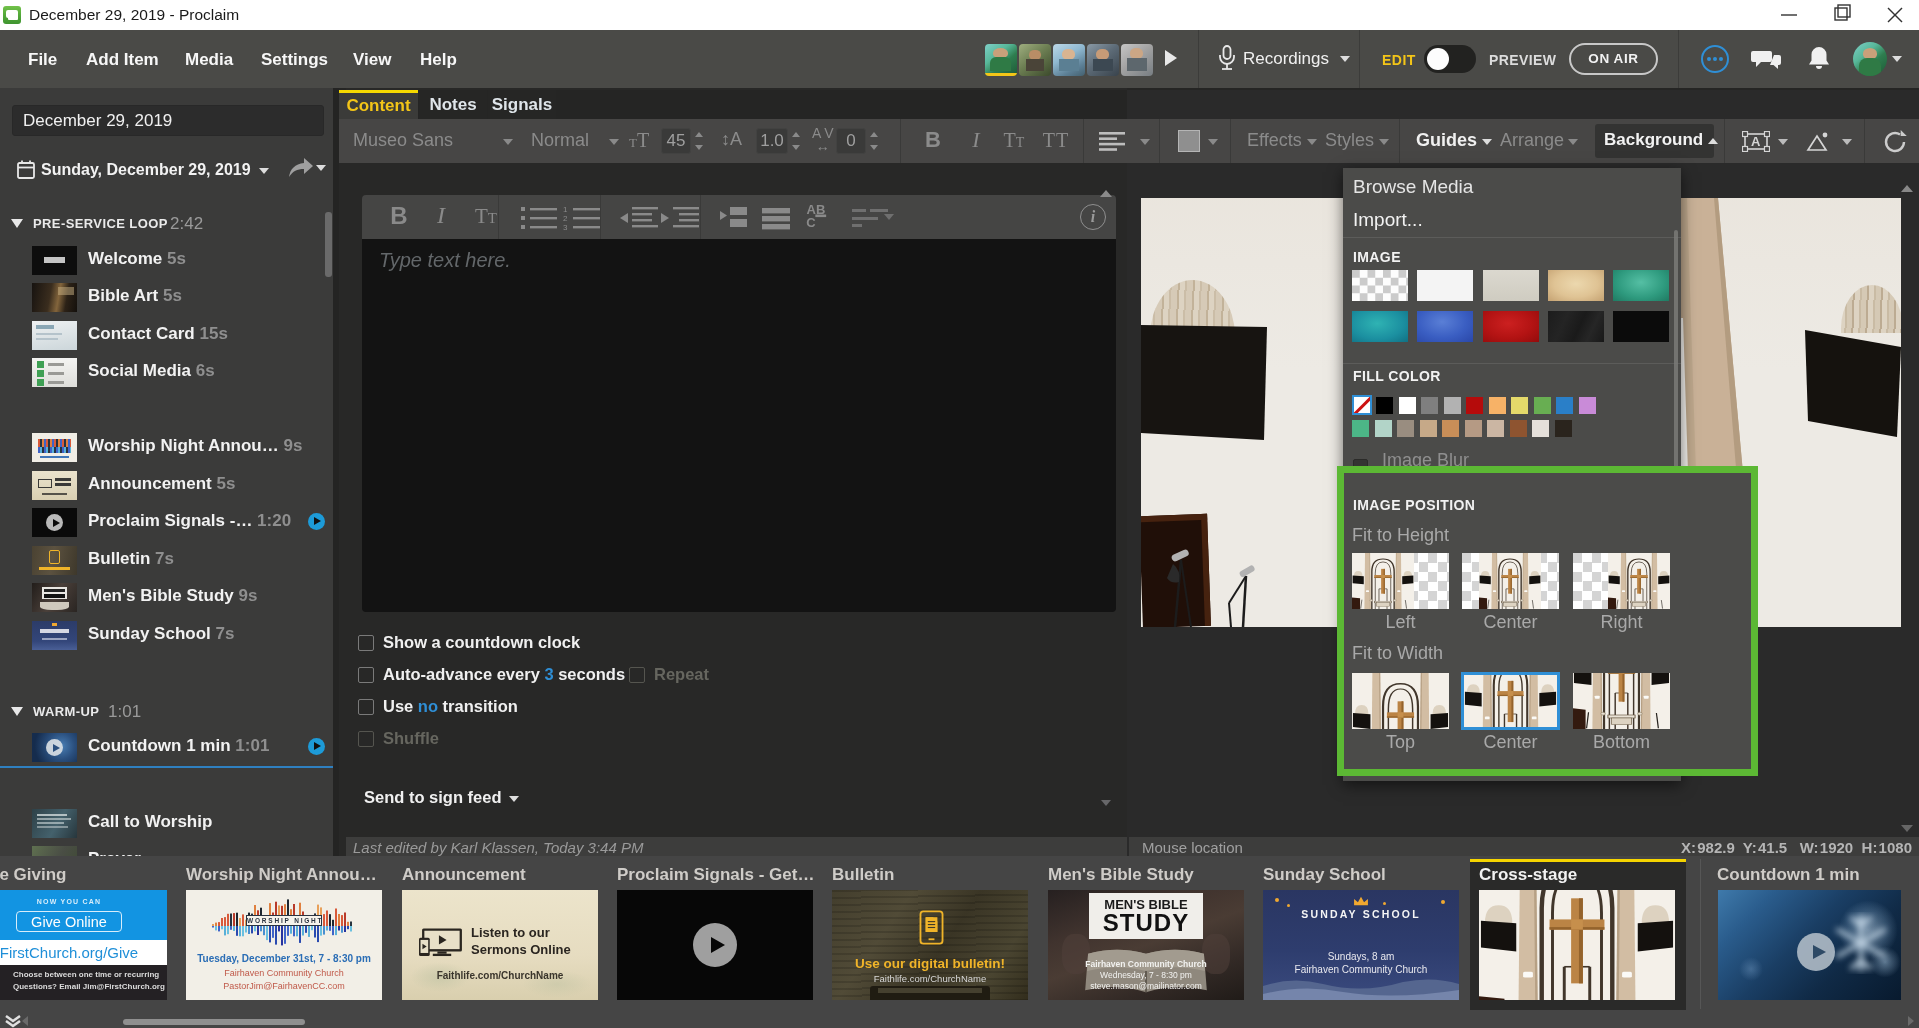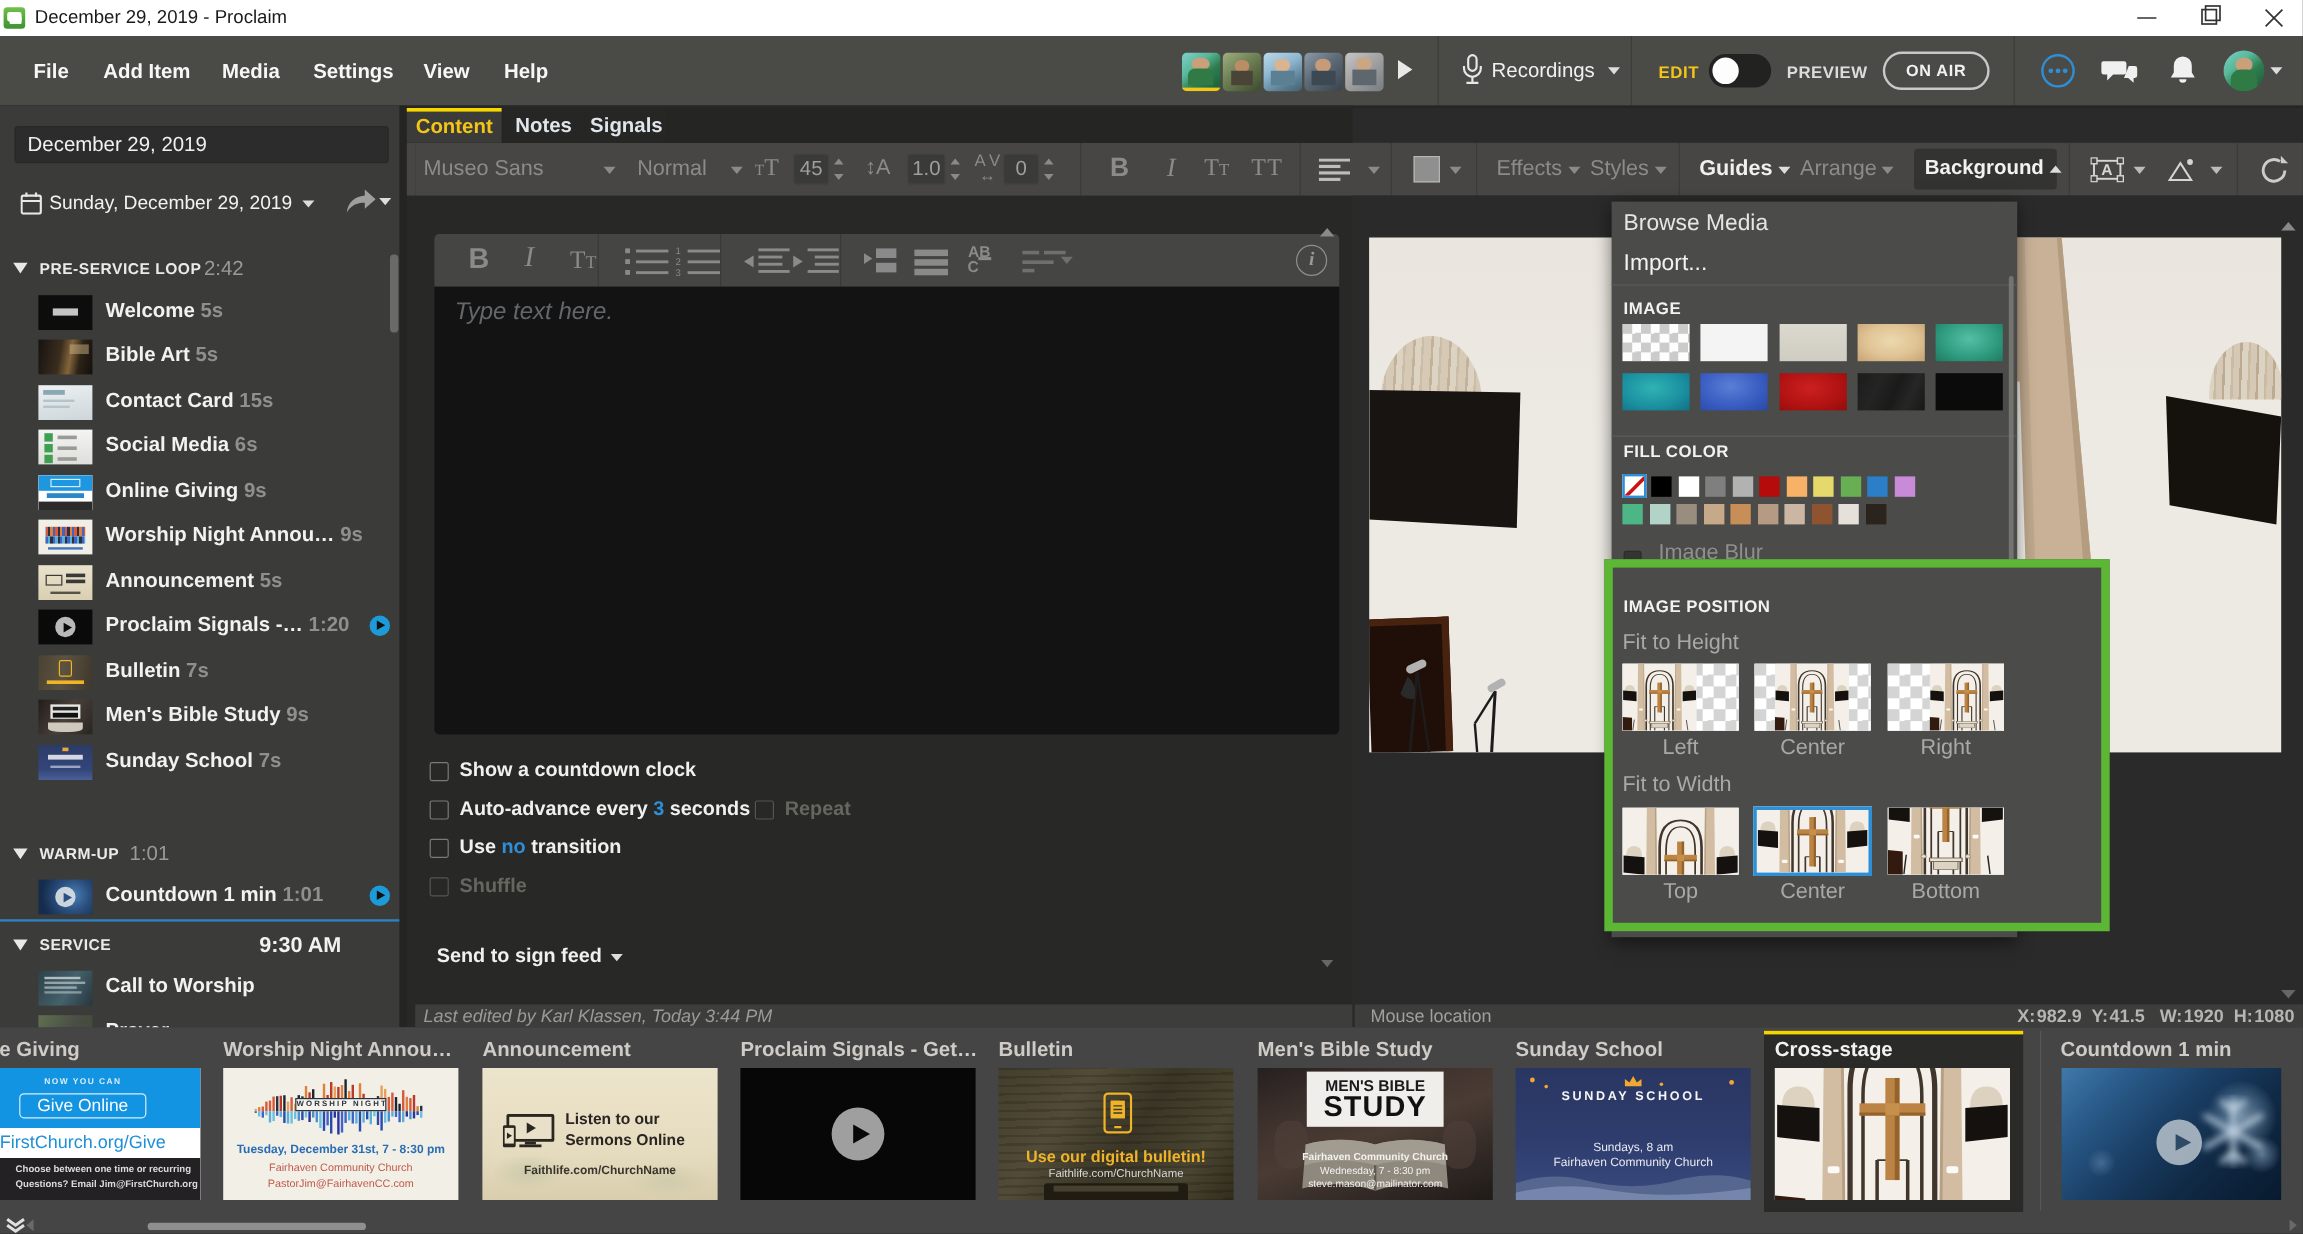--- a/index.html
+++ b/index.html
@@ -202,21 +202,21 @@
 
 <div id="sidebar" class="abs">
   <div id="dateinput" class="abs">December 29, 2019</div>
 
   <svg class="abs" style="left:17px;top:72px;width:18px;height:19px" viewBox="0 0 18 19">
     <rect x="1" y="3" width="16" height="15" rx="1.5" fill="none" stroke="#e8e8e8" stroke-width="1.8"></rect>
     <line x1="1" y1="7.5" x2="17" y2="7.5" stroke="#e8e8e8" stroke-width="1.8"></line>
     <line x1="5" y1="0.5" x2="5" y2="4" stroke="#e8e8e8" stroke-width="1.8"></line>
     <line x1="13" y1="0.5" x2="13" y2="4" stroke="#e8e8e8" stroke-width="1.8"></line>
   </svg>
-  <div class="abs" style="left:41px;top:73px;font-size:16px;font-weight:normal;color:#f2f2f2">Sunday, December 29, 2019 <span class="caret" style="margin-left:4px"></span></div>
+  <div class="abs" style="left:41px;top:73px;font-size:16px;font-weight:bold;color:#f2f2f2">Sunday, December 29, 2019 <span class="caret" style="margin-left:4px"></span></div>
   <svg class="abs" style="left:288px;top:69px;width:26px;height:22px" viewBox="0 0 26 22">
     <path d="M16 1 l9 8 l-9 8 v-5 c-7 0-11 2-15 8 c1-8 6-13 15-14 z" fill="#9f9f9f"></path>
   </svg>
   <span class="caret abs" style="left:316px;top:77px"></span>
 
   <div class="shead abs" style="top:116px">
         <div class="tri"></div>
         <div class="htext">PRE-SERVICE LOOP</div>
         <div class="hdur" style="left:170px">2:42</div>
       </div>
@@ -245,29 +245,20 @@
         <div class="thumb" style="background:linear-gradient(180deg,#f4f4f2,#dededa)">
           <div class="abs" style="left:5px;top:3px;width:7px;height:7px;background:#3fa054"></div>
           <div class="abs" style="left:5px;top:12px;width:7px;height:7px;background:#3fa054"></div>
           <div class="abs" style="left:5px;top:21px;width:7px;height:7px;background:#3fa054"></div>
           <div class="abs" style="left:16px;top:5px;width:16px;height:3px;background:#9a9a96"></div>
           <div class="abs" style="left:16px;top:14px;width:16px;height:3px;background:#9a9a96"></div>
           <div class="abs" style="left:16px;top:23px;width:16px;height:3px;background:#9a9a96"></div>
         </div>
         <div class="title">Social Media <span class="dur">6s</span></div>
       </div>
-  <div class="srow abs" style="top:303px">
-        <div class="thumb" style="background:#fff">
-          <div class="abs" style="left:0;top:0;width:45px;height:13px;background:#1f97e0"></div>
-          <div class="abs" style="left:10px;top:3px;width:25px;height:7px;border:1px solid #d8ecf8;background:#1f97e0"></div>
-          <div class="abs" style="left:7px;top:15px;width:31px;height:4px;background:#2a88c8"></div>
-          <div class="abs" style="left:0;top:22px;width:45px;height:7px;background:#2b2b2b"></div>
-        </div>
-        <div class="title">Online Giving <span class="dur">9s</span></div>
-      </div>
   <div class="srow abs" style="top:340px">
         <div class="thumb" style="background:#f1eee6">
           <div class="abs" style="left:6px;top:6px;width:33px;height:8px;background:repeating-linear-gradient(90deg,#d85a3a 0 2px,#27333f 2px 4px,#e0803f 4px 6px,#3f63c8 6px 8px)"></div>
           <div class="abs" style="left:6px;top:14px;width:33px;height:6px;background:repeating-linear-gradient(90deg,#3f63c8 0 2px,#58b0d8 2px 4px,#27333f 4px 6px)"></div>
           <div class="abs" style="left:8px;top:23px;width:29px;height:2px;background:#3f76b8"></div>
         </div>
         <div class="title">Worship Night Annou… <span class="dur">9s</span></div>
       </div>
   <div class="srow abs" style="top:378px">
         <div class="thumb" style="background:linear-gradient(180deg,#eae3cd,#d9cfb2)">
@@ -319,25 +310,20 @@
   <div class="srow abs" style="top:640px">
         <div class="thumb" style="background:radial-gradient(circle at 65% 45%,#4a7fb5 0%,#2a4f7e 40%,#152c4d 80%)">
           <div class="abs" style="left:14px;top:6px;width:17px;height:17px;border-radius:50%;background:rgba(220,225,230,.9)"></div>
           <div class="abs" style="left:21px;top:11px;border-left:7px solid #2a4f7e;border-top:4px solid transparent;border-bottom:4px solid transparent"></div>
         </div>
         <div class="title">Countdown 1 min <span class="dur">1:01</span></div>
         <div class="bplay" style="left:308px;top:10px"></div>
       </div>
   <div class="abs" style="left:0;top:678px;width:333px;height:2px;background:#2f80c0"></div>
 
-  <div class="shead abs" style="top:680px">
-        <div class="tri"></div>
-        <div class="htext">SERVICE</div>
-        <div class="abs" style="left:216px;top:9px;font-size:18px;font-weight:bold;color:#f2f2f2">9:30 AM</div>
-      </div>
   <div class="srow abs" style="top:716px">
         <div class="thumb" style="background:linear-gradient(120deg,#2e4148,#44616c 55%,#27363c)">
           <div class="abs" style="left:5px;top:5px;width:30px;height:2px;background:#cfd8da;opacity:.8"></div>
           <div class="abs" style="left:5px;top:9px;width:34px;height:2px;background:#cfd8da;opacity:.6"></div>
           <div class="abs" style="left:5px;top:13px;width:27px;height:2px;background:#cfd8da;opacity:.6"></div>
           <div class="abs" style="left:5px;top:17px;width:31px;height:2px;background:#cfd8da;opacity:.5"></div>
         </div>
         <div class="title">Call to Worship</div>
       </div>
   <div class="srow abs" style="top:753px">

